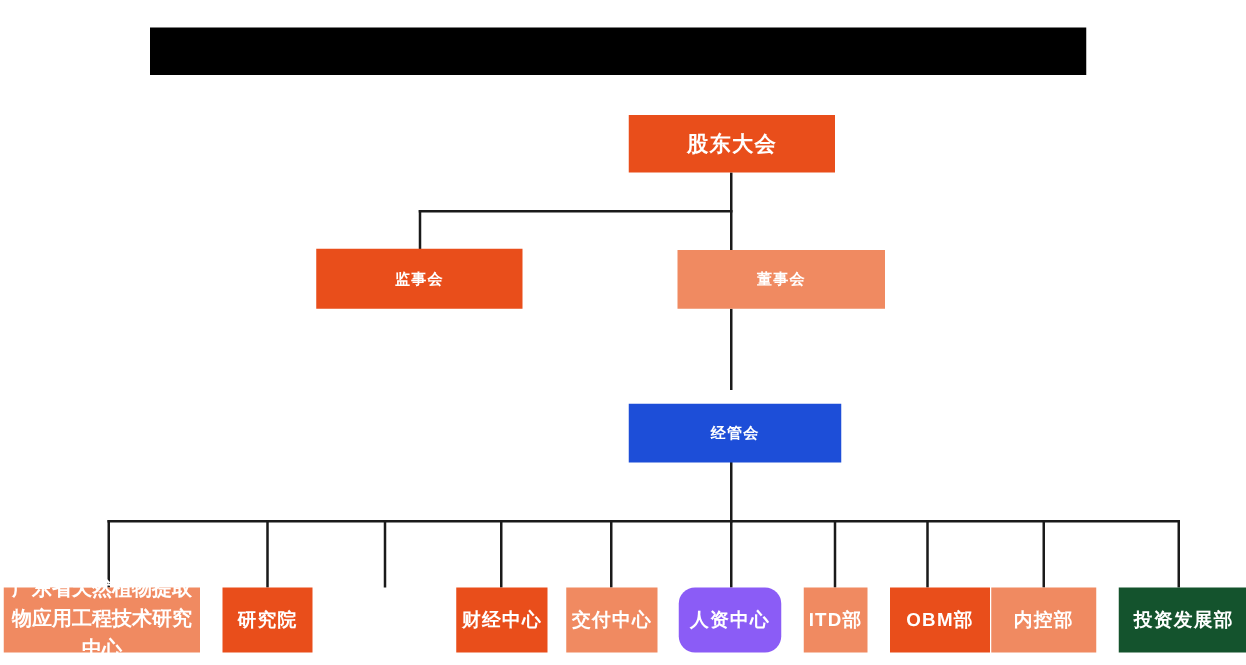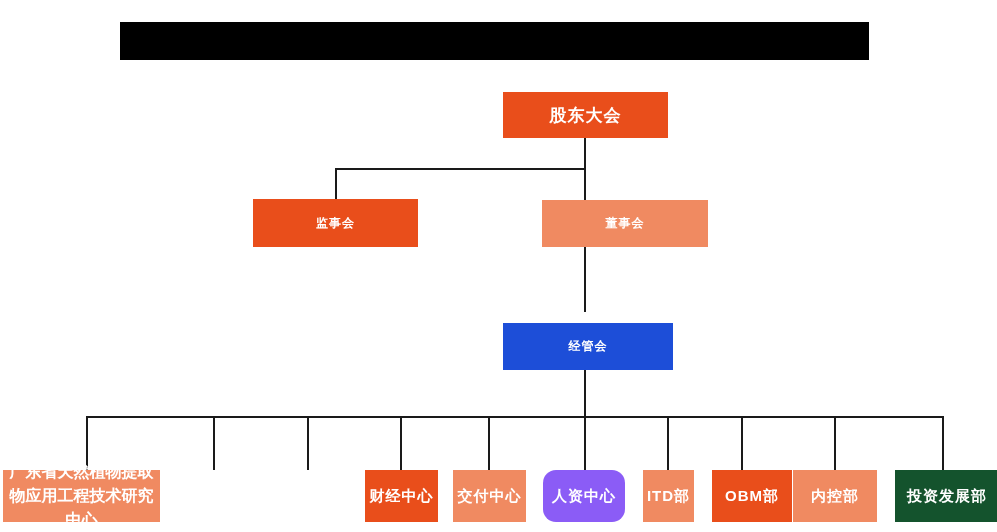--- a/index.html
+++ b/index.html
@@ -69,20 +69,21 @@
   <div class="node lv1" style="left: 503px; top: 92px; width: 165px; height: 46px; background: rgb(233, 78, 27);">股东大会</div>
 
   <div class="node lv2" style="left: 253px; top: 199px; width: 165px; height: 48px; background: rgb(233, 78, 27);">监事会</div>
 
   <div class="node lv2" style="left: 502px; top: 200px; width: 166px; height: 47px; background: rgb(240, 138, 97); margin-left: 40px;">董事会</div>
 
   <div class="node lv2" style="left: 503px; top: 312px; width: 170px; height: 47px; background: #1d4ed8; margin-top: 11px;">经管会</div>
 
   <div class="node dept dept-long" style="left: 3px; top: 470px; width: 157px; height: 52px; background: rgb(240, 138, 97);">广东省天然植物提取物应用工程技术研究中心</div>
 
+  <div class="node dept" style="left: 178px; top: 470px; width: 72px; height: 52px; background: rgb(233, 78, 27);">研究院</div>
 
 
   <div class="node dept" style="left: 365px; top: 470px; width: 73px; height: 52px; background: rgb(233, 78, 27);">财经中心</div>
 
   <div class="node dept" style="left: 453px; top: 470px; width: 73px; height: 52px; background: rgb(240, 138, 97);">交付中心</div>
 
   <div class="node dept" style="left: 543px; top: 470px; width: 82px; height: 52px; background: #8b5cf6; border-radius: 13px;">人资中心</div>
 
   <div class="node dept" style="left: 643px; top: 470px; width: 51px; height: 52px; background: rgb(240, 138, 97);">ITD部</div>
 

